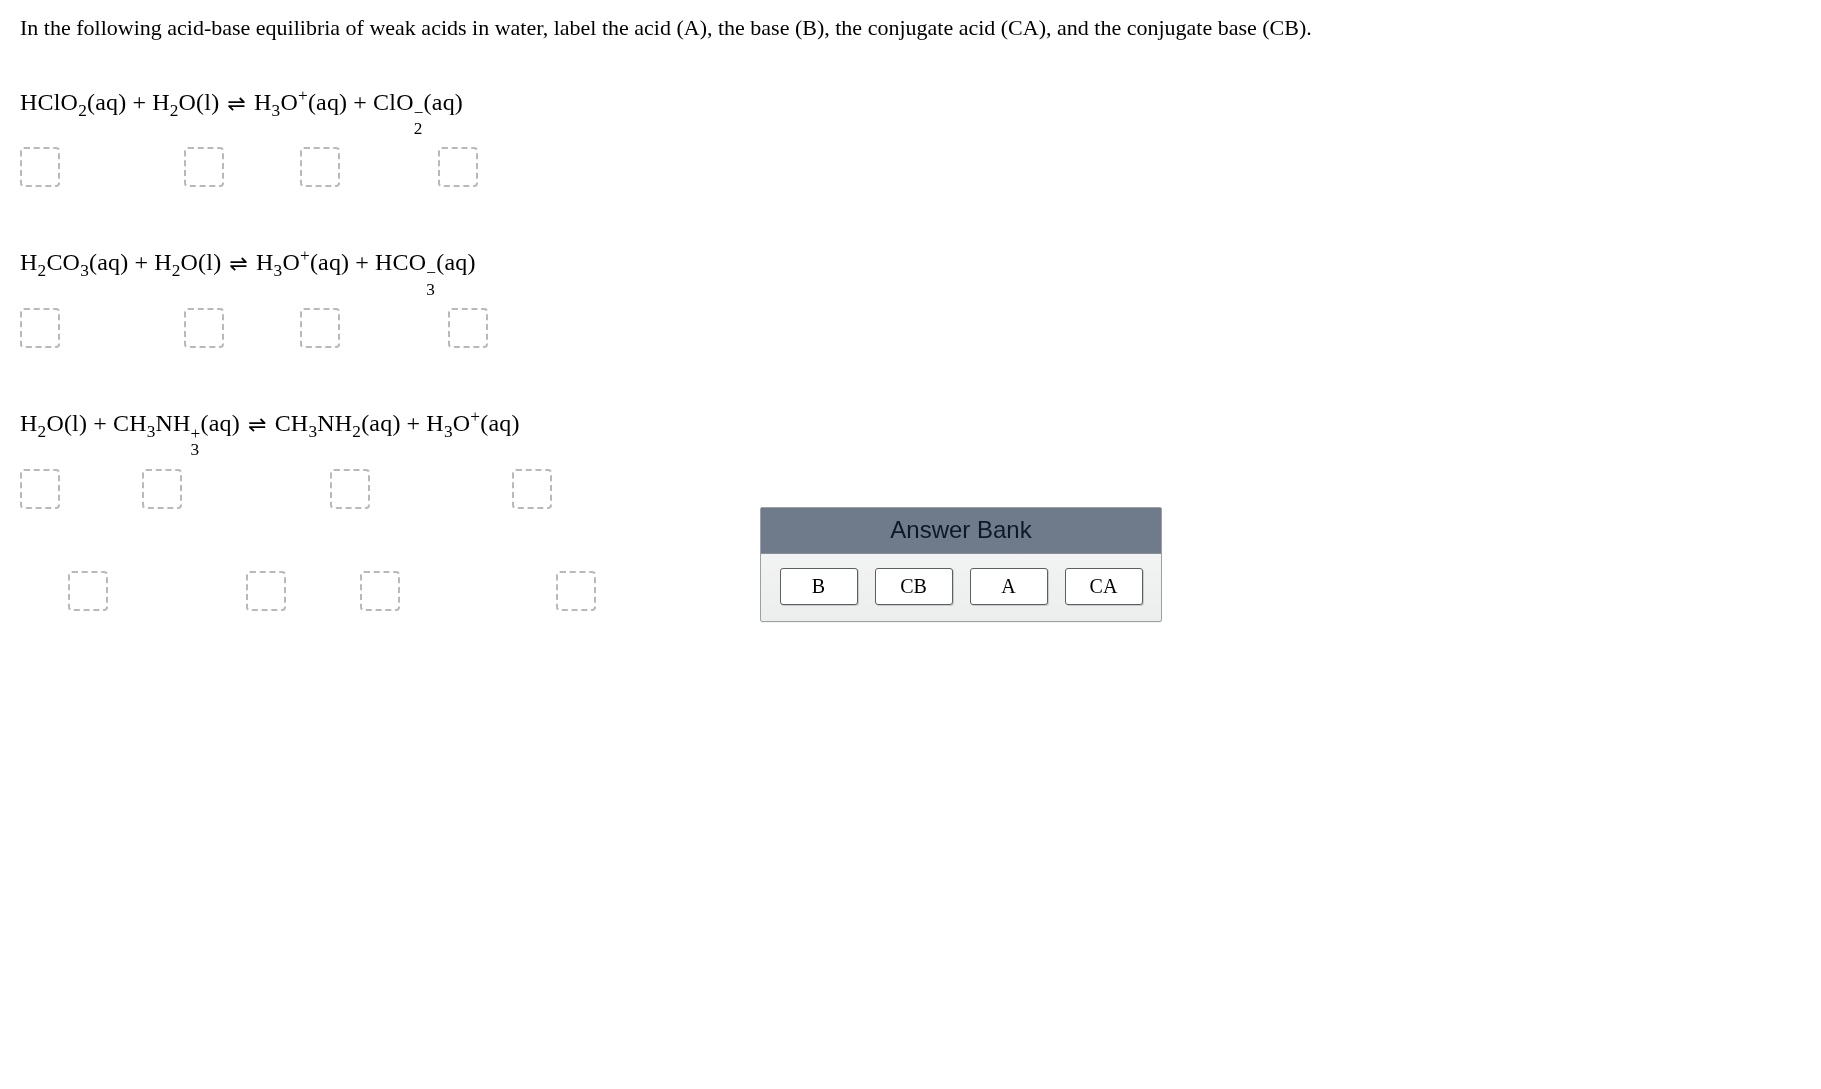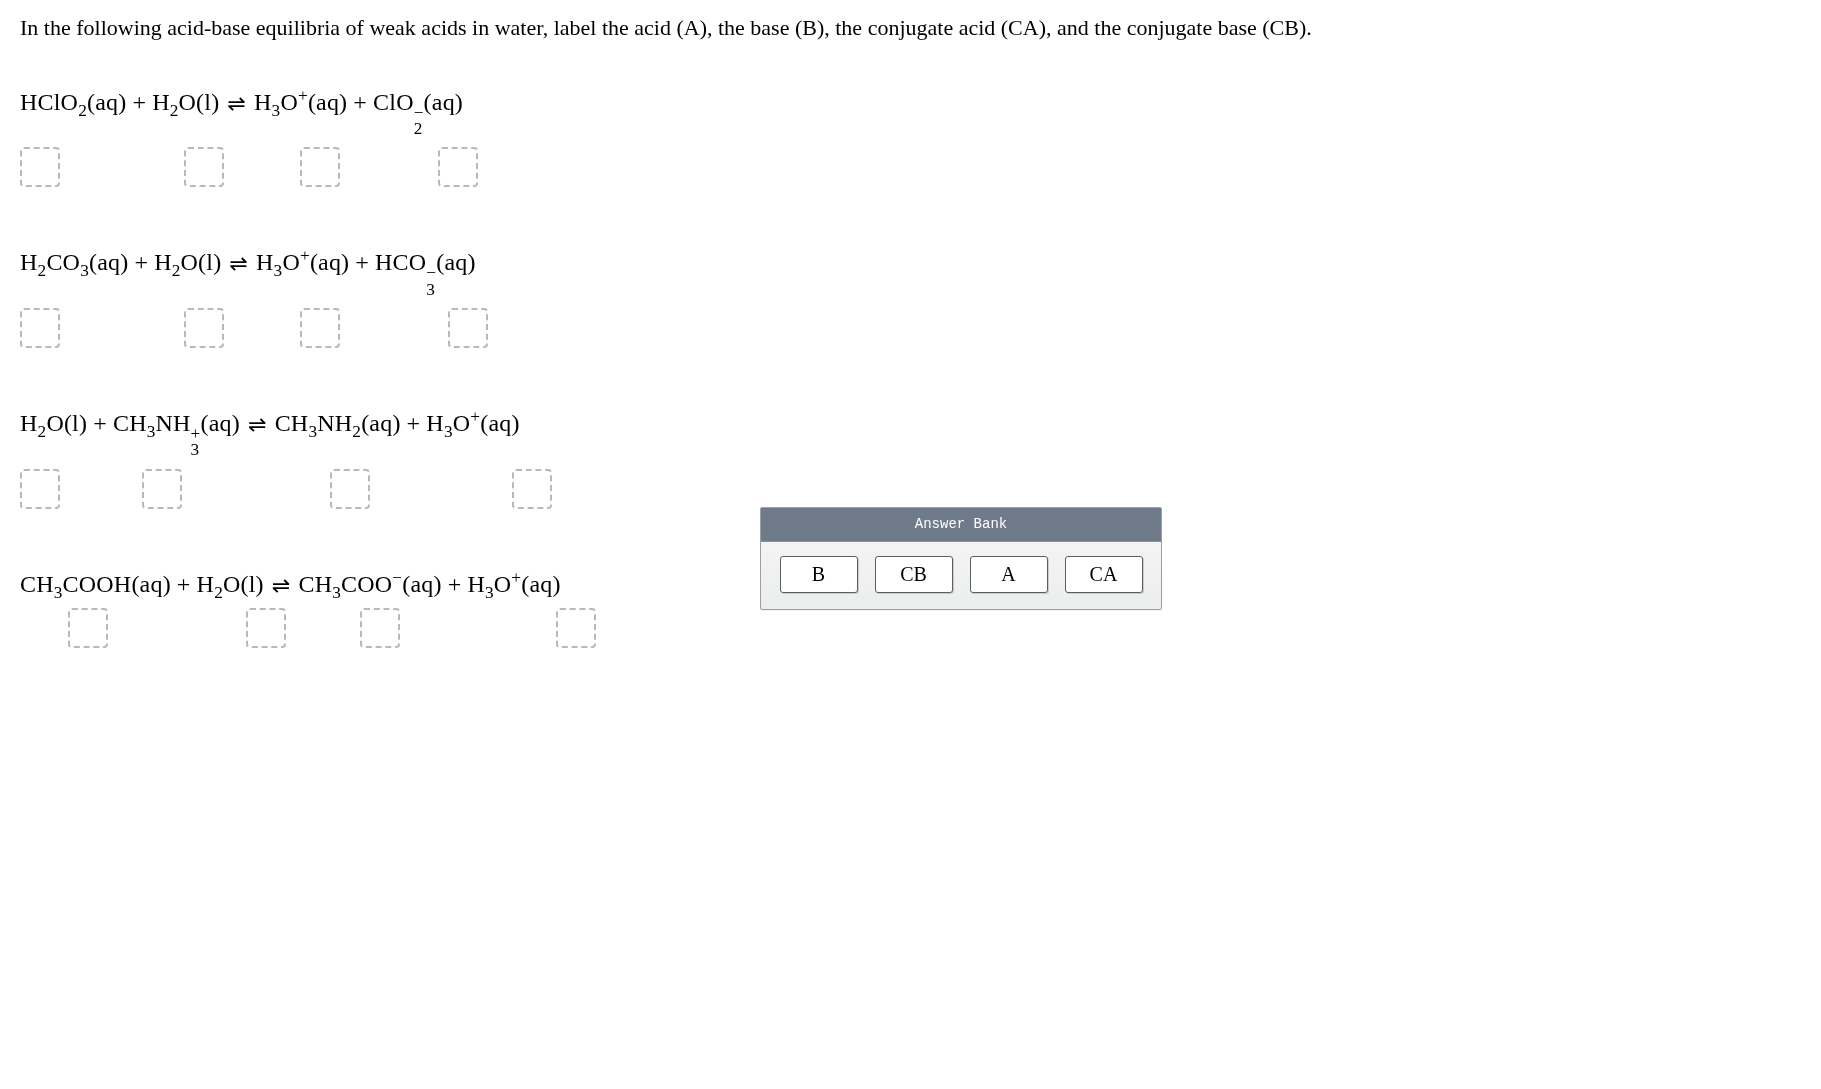--- a/index.html
+++ b/index.html
@@ -74,24 +74,24 @@
     left: 740px;
     top: 418px;
     width: 400px;
     border: 1px solid #9aa0a6;
     border-radius: 2px;
     background: linear-gradient(#f7f7f8,#eceded);
     box-shadow: 0 1px 0 rgba(0,0,0,.05);
   }
   .bank-header {
     background: #6f7b8a;
-    color: #ffffff;
+    color: #0f172a;
     text-align: center;
-    font-family: Liberation Mono, monospace;
-    font-size: 14px;
+    font-family: Liberation Sans, sans-serif;
+    font-size: 24px;
     padding: 8px 0 9px;
     border-bottom: 1px solid #8a8f96;
   }
   .bank-body {
     display: flex;
     justify-content: space-around;
     align-items: center;
     padding: 14px 10px 16px;
   }
   .tile {
@@ -145,21 +145,20 @@
               <span>3</span>
             </span>(aq)</span><span class="arrow">⇌</span><span class="term">CH<sub>3</sub>NH<sub>2</sub>(aq)</span><span class="plus">+</span><span class="term">H<sub>3</sub>O<sup>+</sup>(aq)</span></div>
         <div class="drop-row">
           <span class="drop-pos" style="left: 0px;"><span class="drop"></span></span>
           <span class="drop-pos" style="left: 122px;"><span class="drop"></span></span>
           <span class="drop-pos" style="left: 310px;"><span class="drop"></span></span>
           <span class="drop-pos" style="left: 492px;"><span class="drop"></span></span>
         </div>
       </div>
       <div class="eq-block">
-        <div class="equation"><span class="term">CH<sub>3</sub>COOH(aq)</span><span class="plus">+</span><span class="term">H<sub>2</sub>O(l)</span><span class="arrow">⇌</span><span class="term">CH<sub>3</sub>COO<sup>−</sup>(aq)</span><span class="plus">+</span><span class="term">H<sub>3</sub>O<sup>+</sup>(aq)</span></div>
         <div class="drop-row">
           <span class="drop-pos" style="left: 48px;"><span class="drop"></span></span>
           <span class="drop-pos" style="left: 226px;"><span class="drop"></span></span>
           <span class="drop-pos" style="left: 340px;"><span class="drop"></span></span>
           <span class="drop-pos" style="left: 536px;"><span class="drop"></span></span>
         </div>
       </div>
     </div>
 
   <div class="answer-bank">

